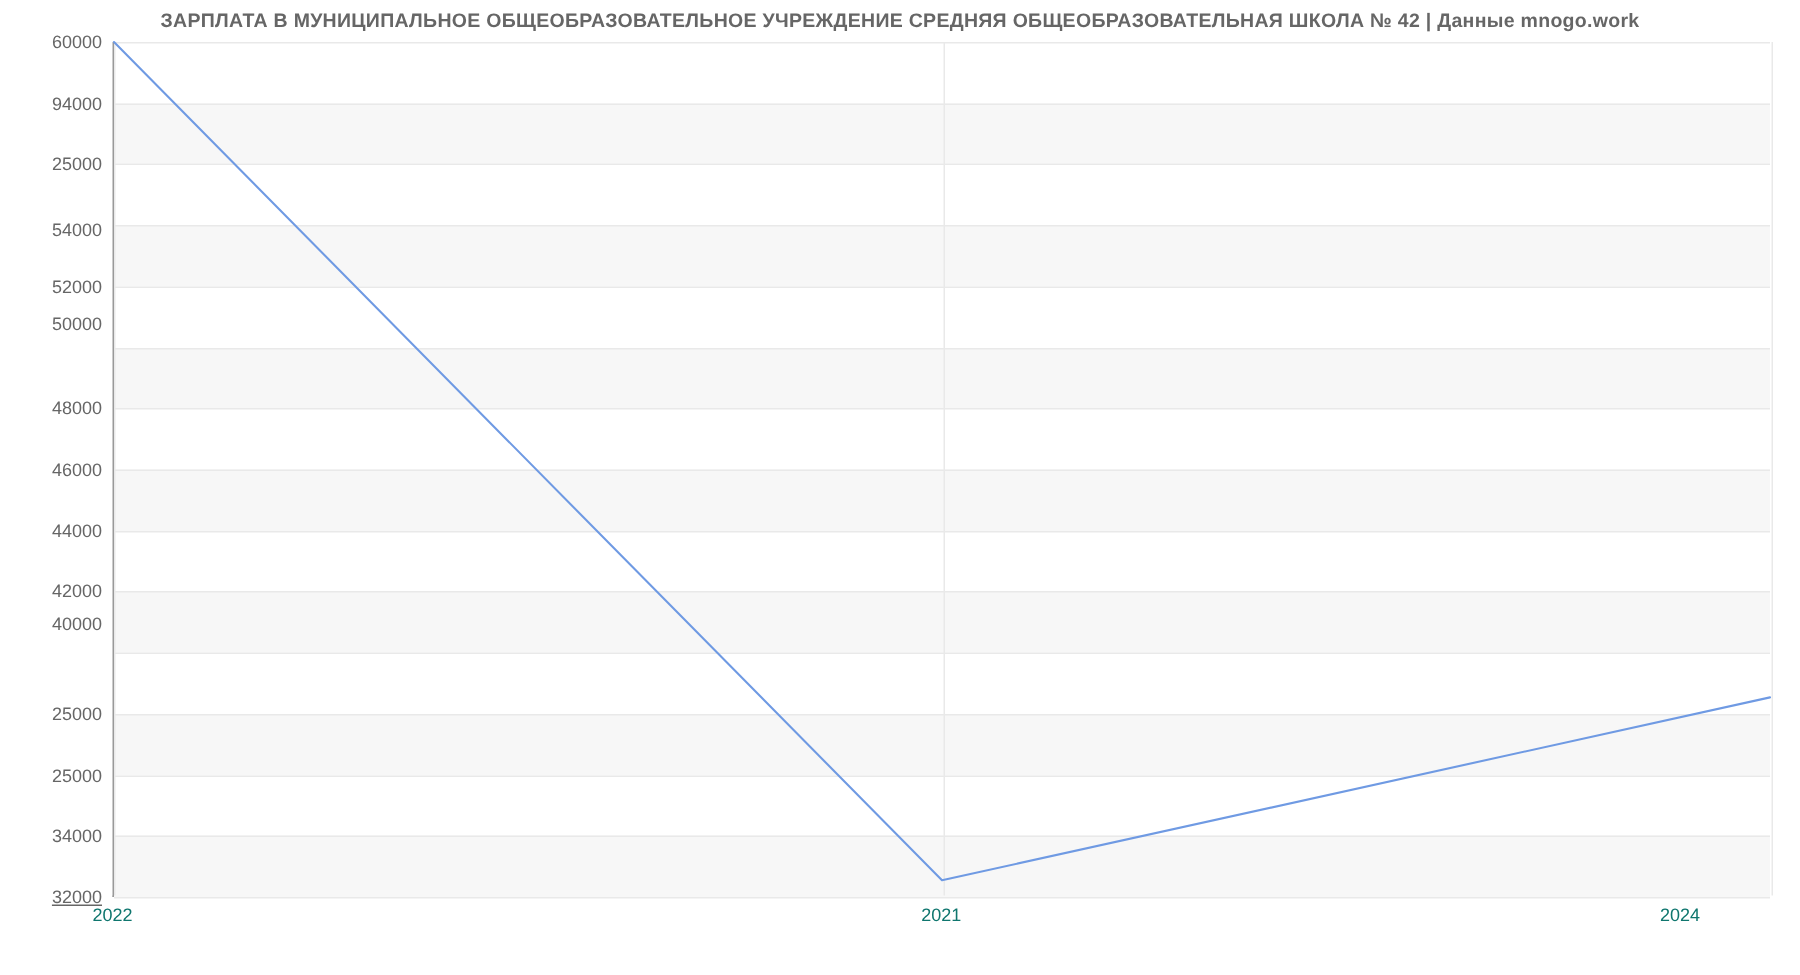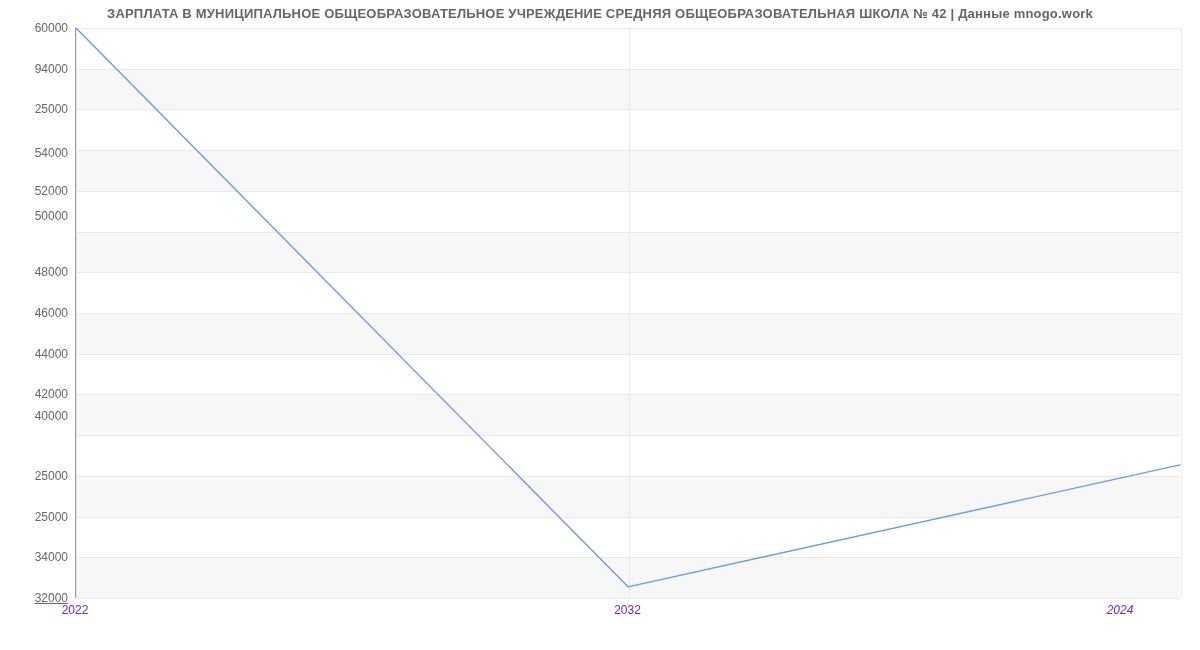--- a/index.html
+++ b/index.html
@@ -63,21 +63,21 @@
     width: 60px;
     text-align: right;
     font-size: 12px;
     transform: translateY(-50%);
     color: #666666;
   }
   .x-tick {
     position: absolute;
     top: 603px;
     font-size: 12px;
-    color: #6d28d9;
+    color: #0f766e;
     transform: translateX(-50%);
   }
   svg.line-layer {
     position: absolute;
     left: 0;
     top: 0;
     width: 100%;
     height: 100%;
     overflow: visible;
   }
@@ -133,15 +133,15 @@
     <div class="y-tick" style="top: 353.714px;">44000</div>
     <div class="y-tick" style="top: 313px;">46000</div>
     <div class="y-tick" style="top: 272.286px;">48000</div>
     <div class="y-tick" style="top: 216px;">50000</div>
     <div class="y-tick" style="top: 190.857px;">52000</div>
     <div class="y-tick" style="top: 153px;">54000</div>
     <div class="y-tick" style="top: 109.429px;">25000</div>
     <div class="y-tick" style="top: 68.7143px;">94000</div>
     <div class="y-tick" style="top: 28px;">60000</div>
     <div class="x-tick" style="left: 75px;">2022</div>
-    <div class="x-tick" style="left: 627.5px;">2032</div>
-    <div class="x-tick" style="left: 1120px; font-style: italic;">2024</div>
+    <div class="x-tick" style="left: 627.5px;">2021</div>
+    <div class="x-tick" style="left: 1120px;">2024</div>
   </div>
 
 </body></html>

